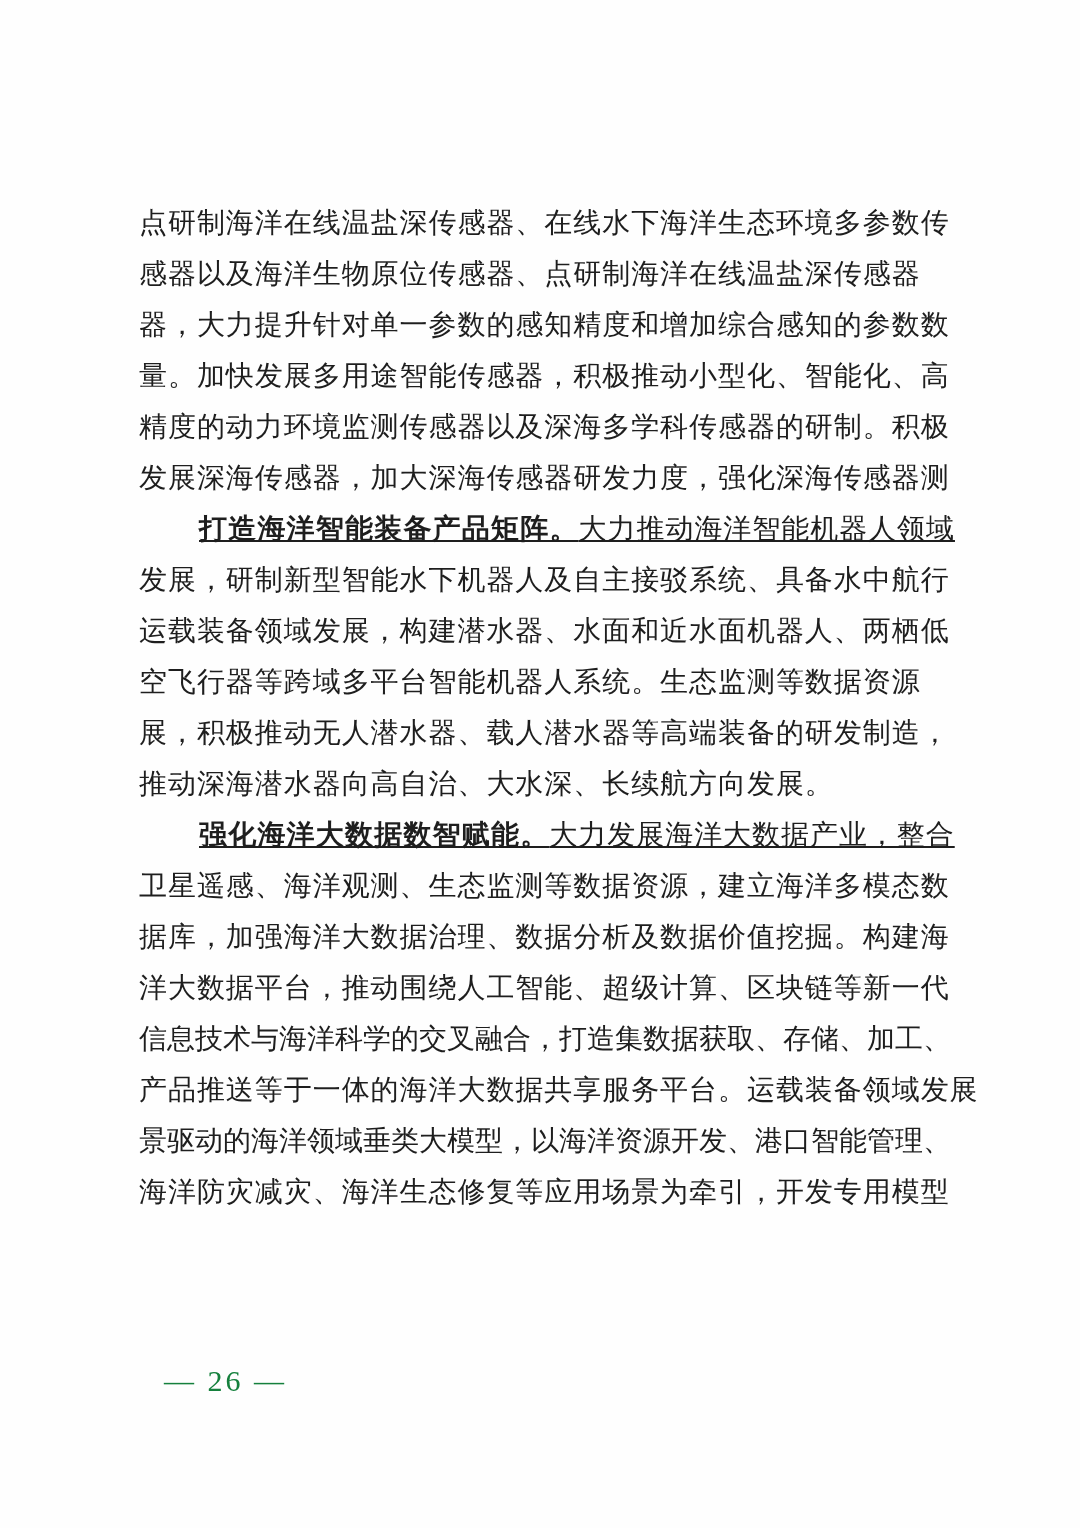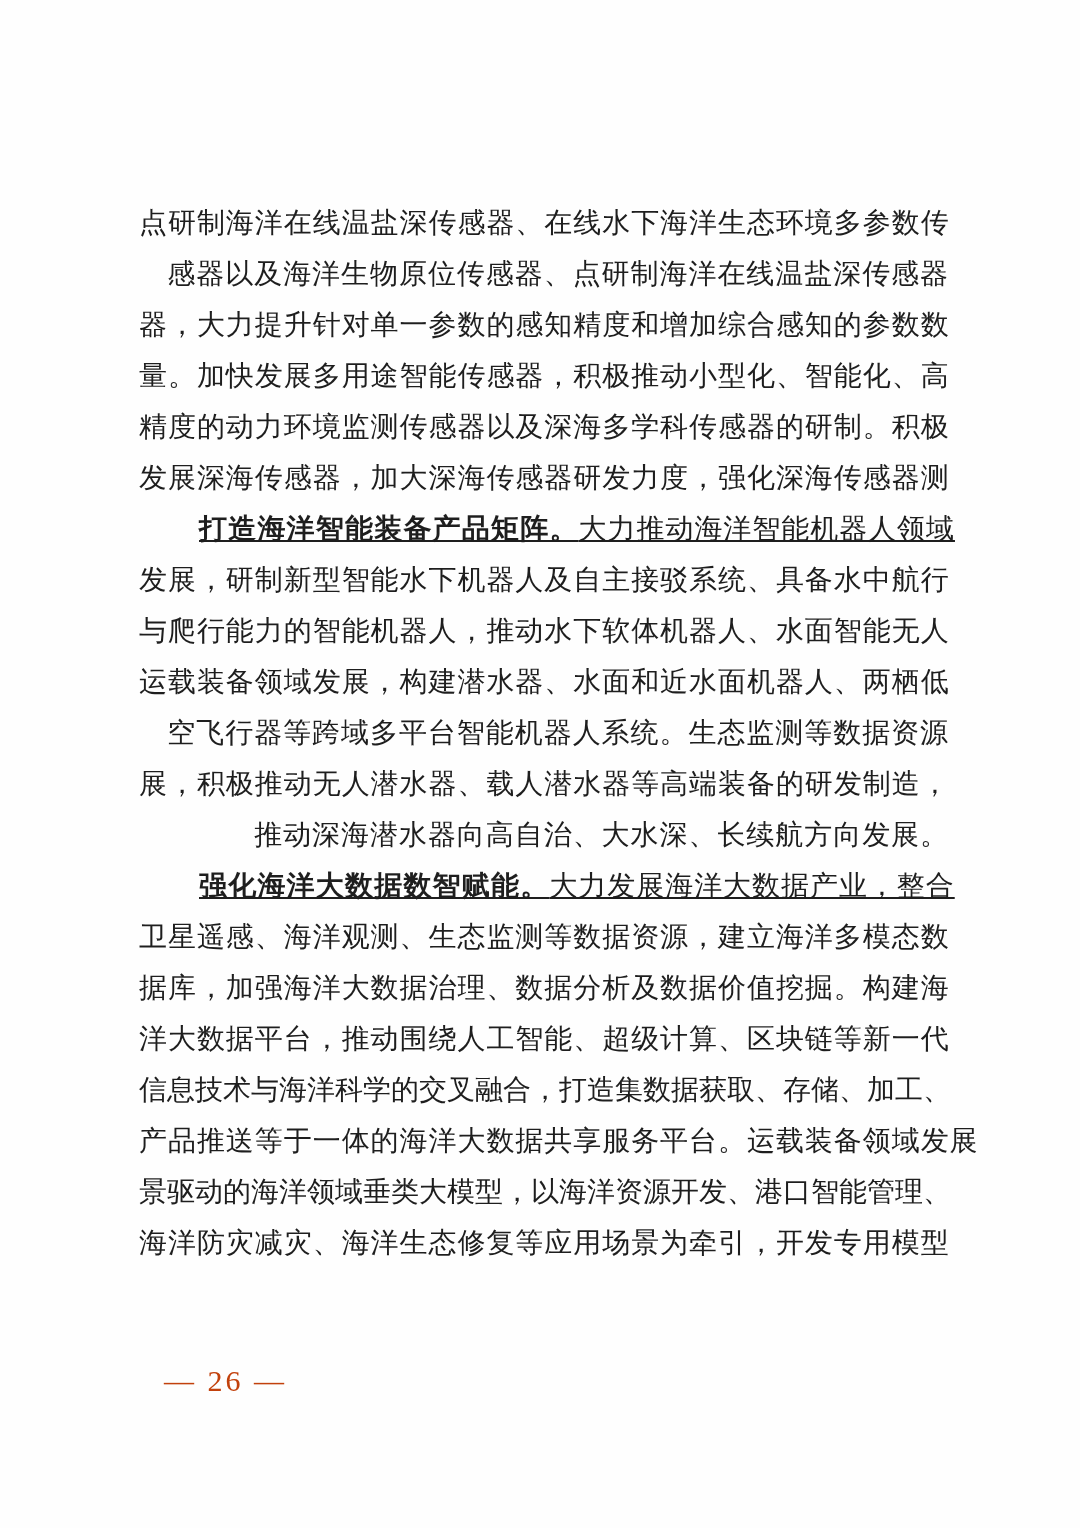--- a/index.html
+++ b/index.html
@@ -12,44 +12,42 @@
     background:#fefefe;overflow:hidden;
   }
   .textblock{
     position:absolute;left:139px;top:197px;width:810px;
     color:#1e1e1e;font-size:28px;line-height:51px;
   }
   .line{
     letter-spacing:0.95px;
     white-space:nowrap;
     height:51px;
-    text-align:right;
   }
   .line.tight{letter-spacing:0px;}
   .line.indent{padding-left:60px;text-decoration:underline;}
   .lead{font-weight:bold;letter-spacing:1.2px;}
   .footer{
     position:absolute;left:164px;top:1364px;
-    font-size:30px;color:#c2410c;letter-spacing:3px;
+    font-size:30px;color:#15803d;letter-spacing:3px;
   }
 </style>
 </head>
 <body>
 
 <div class="page">
   <div class="textblock">
     <div class="line">点研制海洋在线温盐深传感器、在线水下海洋生态环境多参数传</div>
     <div class="line">感器以及海洋生物原位传感器、点研制海洋在线温盐深传感器</div>
     <div class="line">器，大力提升针对单一参数的感知精度和增加综合感知的参数数</div>
     <div class="line">量。加快发展多用途智能传感器，积极推动小型化、智能化、高</div>
     <div class="line">精度的动力环境监测传感器以及深海多学科传感器的研制。积极</div>
     <div class="line">发展深海传感器，加大深海传感器研发力度，强化深海传感器测</div>
     <div class="line indent"><span class="lead">打造海洋智能装备产品矩阵。</span><span>大力推动海洋智能机器人领域</span></div>
     <div class="line">发展，研制新型智能水下机器人及自主接驳系统、具备水中航行</div>
-    <div class="line">与爬行能力的智能机器人，推动水下软体机器人、水面智能无人</div>
     <div class="line">运载装备领域发展，构建潜水器、水面和近水面机器人、两栖低</div>
     <div class="line">空飞行器等跨域多平台智能机器人系统。生态监测等数据资源</div>
     <div class="line">展，积极推动无人潜水器、载人潜水器等高端装备的研发制造，</div>
     <div class="line">推动深海潜水器向高自治、大水深、长续航方向发展。</div>
     <div class="line indent"><span class="lead">强化海洋大数据数智赋能。</span><span>大力发展海洋大数据产业，整合</span></div>
     <div class="line">卫星遥感、海洋观测、生态监测等数据资源，建立海洋多模态数</div>
     <div class="line">据库，加强海洋大数据治理、数据分析及数据价值挖掘。构建海</div>
     <div class="line">洋大数据平台，推动围绕人工智能、超级计算、区块链等新一代</div>
     <div class="line tight">信息技术与海洋科学的交叉融合，打造集数据获取、存储、加工、</div>
     <div class="line">产品推送等于一体的海洋大数据共享服务平台。运载装备领域发展</div>

